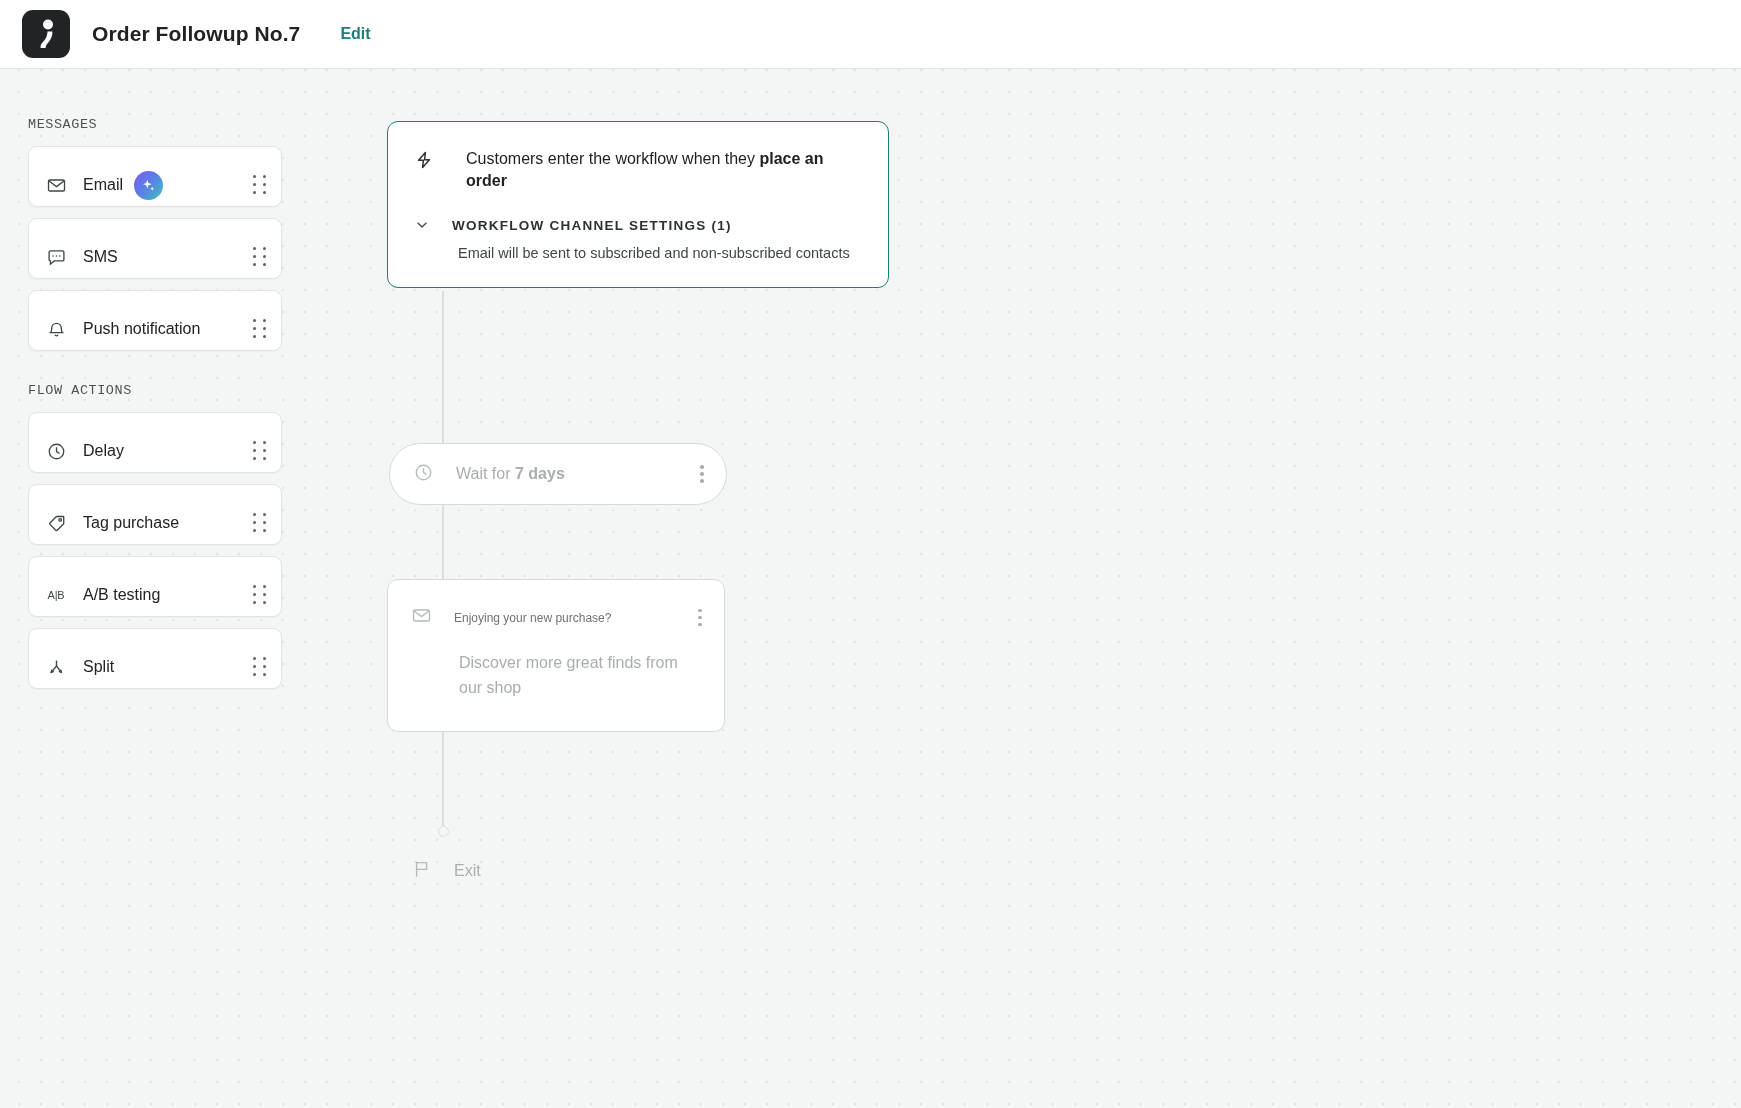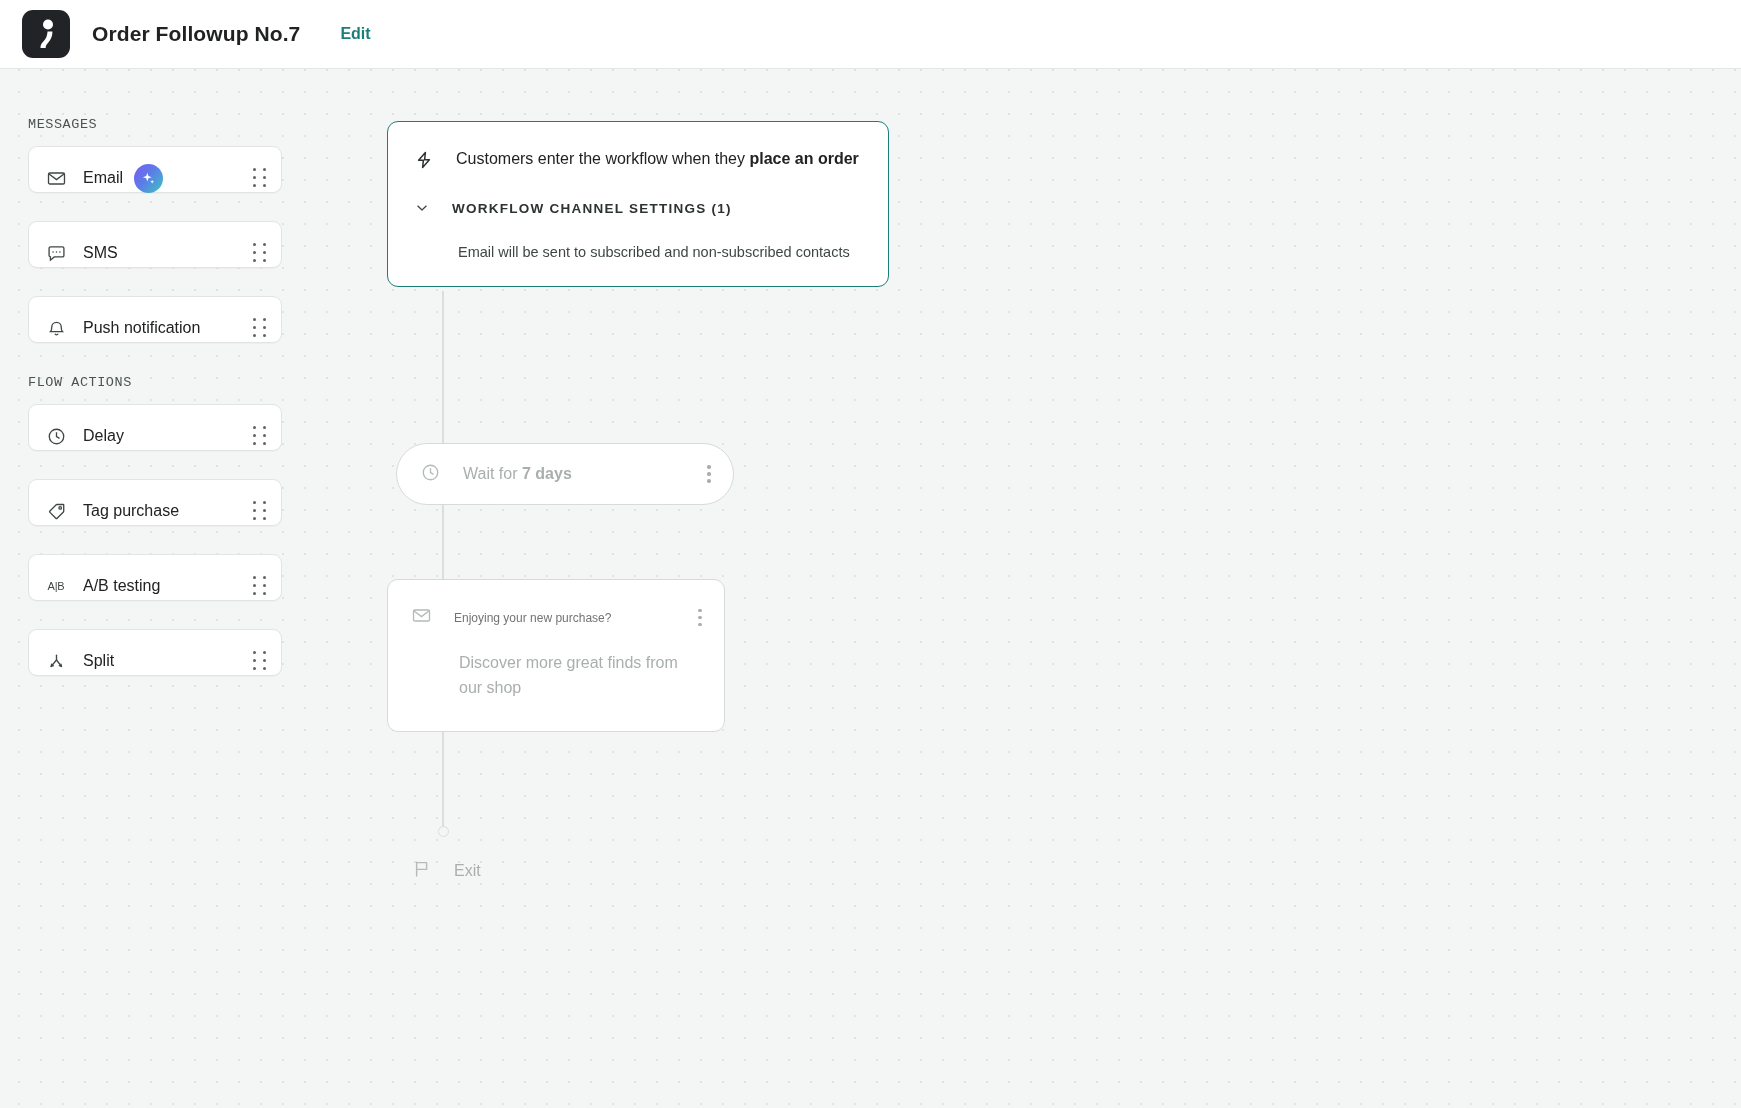--- a/index.html
+++ b/index.html
@@ -78,28 +78,28 @@
     color: #4b5351;
     text-transform: uppercase;
     margin-bottom: 14px;
     font-weight: 400;
     font-family: Liberation Mono, monospace;
   }
   .section-label.second { margin-top: 32px; }
 
   .palette-item {
     position: relative;
-    height: 47px;
+    height: 61px;
     background: #ffffff;
     border: 1px solid #e1e4e3;
     border-radius: 9px;
     display: flex;
     align-items: center;
     padding: 17px 12px 0 16px;
-    margin-bottom: 28px;
+    margin-bottom: 11px;
     cursor: grab;
     box-shadow: 0 1px 0 rgba(22,29,37,.03);
   }
   .palette-item .ic {
     width: 22px;
     height: 22px;
     flex: 0 0 auto;
     display: flex;
     align-items: center;
     justify-content: center;
@@ -183,21 +183,21 @@
     width: 502px;
     background: #ffffff;
     border: 1.8px solid #1a7f78;
     border-radius: 11px;
     padding: 26px 26px 26px 26px;
     z-index: 2;
   }
   .trigger-row {
     display: flex;
     align-items: flex-start;
-    gap: 22px;
+    gap: 32px;
   }
   .trigger-row .bolt { flex: 0 0 auto; margin-top: 2px; color: #2d3331; }
   .trigger-text {
     font-size: 16px;
     color: #202223;
     line-height: 1.35;
   }
   .trigger-text b { font-weight: 700; }
   .settings-row {
     display: flex;
@@ -211,29 +211,29 @@
     font-size: 13.5px;
     letter-spacing: 1.25px;
     font-weight: 600;
     color: #2d3331;
     text-transform: uppercase;
     white-space: nowrap;
   }
   .settings-body {
     font-size: 14.5px;
     color: #3f4745;
-    margin-top: 28px;
+    margin-top: 12px;
     margin-left: 44px;
   }
 
   
   .delay-node {
     position: absolute;
     top: 322px;
-    left: 9px;
+    left: 2px;
     width: 338px;
     height: 62px;
     background: #ffffff;
     border: 1.4px solid #d6dbd9;
     border-radius: 31px;
     display: flex;
     align-items: center;
     padding: 0 16px 0 24px;
     z-index: 2;
   }

